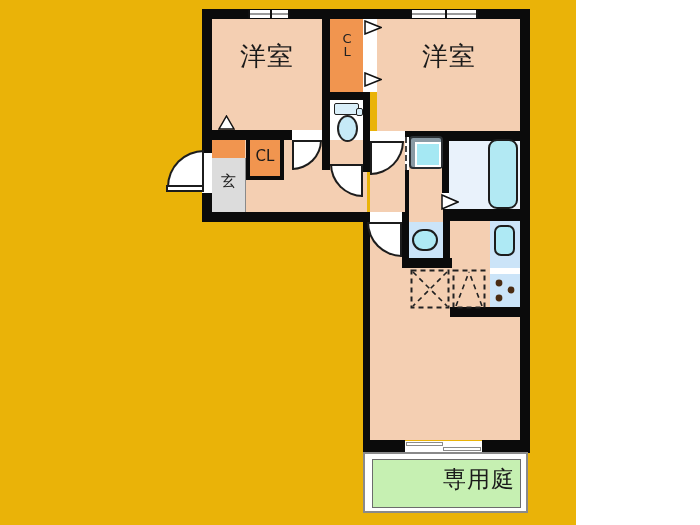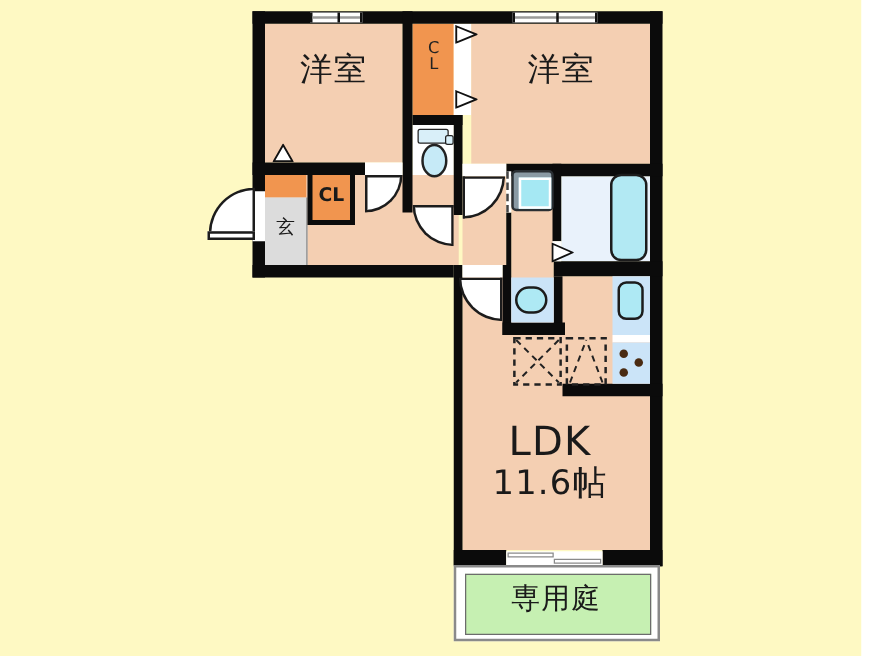--- a/index.html
+++ b/index.html
@@ -1,16 +1,16 @@
 <!DOCTYPE html>
 <html><head>
 <meta charset="utf-8">
 <style>
   html,body{margin:0;padding:0;background:#fff;}
-  #canvas{position:relative;width:689px;height:525px;background:#fef9c3;overflow:hidden;
+  #canvas{position:relative;width:576px;height:525px;background:#eab308;overflow:hidden;
           font-family:"DejaVu Sans",sans-serif;color:#1a1a1a;}
   .floor{position:absolute;background:#F4CFB2;}
   .fl-or{background:#F1954F;}
   .fl-gy{background:#DCDCDC;}
   .fl-bath{background:#E9F2FB;}
   .fl-wh{background:#fff;}
   .wall{position:absolute;background:#0B0B0B;}
   .gap{position:absolute;background:#fff;}
   .arc{position:absolute;background:#fff;border:2px solid #1c1c1c;box-sizing:border-box;}
   .arc-br{border-radius:0 0 100% 0;}
@@ -169,25 +169,21 @@
   <div class="fix" style="left:363px;top:452px;width:165px;height:61px;background:#fff;border:2px solid #8a8a8a;">
     <div style="position:absolute;left:7px;top:5px;width:147px;height:47px;background:#C6F0B2;border:1px solid #6c6c6c;"></div>
   </div>
 
   <div class="rlabel rl-28" style="left:207px;top:42px;width:120px;">
     <div>洋室</div>
   </div>
   <div class="rlabel rl-28" style="left:388px;top:42px;width:122px;">
     <div>洋室</div>
   </div>
-  <div class="rlabel" style="left:375px;top:336px;width:130px;">
-    <div style="font-size:32px;">LDK</div>
-    <div style="font-size:27px;">11.6帖</div>
-  </div>
-  <div class="rlabel rl-24" style="left:375px;top:467px;width:140px;">専用庭</div>
+  <div class="rlabel rl-24" style="left:375px;top:467px;width:140px;text-align:right;">専用庭</div>
   <div class="vtext" style="left:338px;top:32px;width:18px;">
     <div>C</div>
     <div>L</div>
   </div>
-  <div class="rlabel sm" style="left:246px;top:148px;width:38px;font-weight:bold;">CL</div>
+  <div class="rlabel sm" style="left:246px;top:148px;width:38px;">CL</div>
   <div class="rlabel sm" style="left:212px;top:173px;width:33px;">玄</div>
 
 </div>
 
 </body></html>

